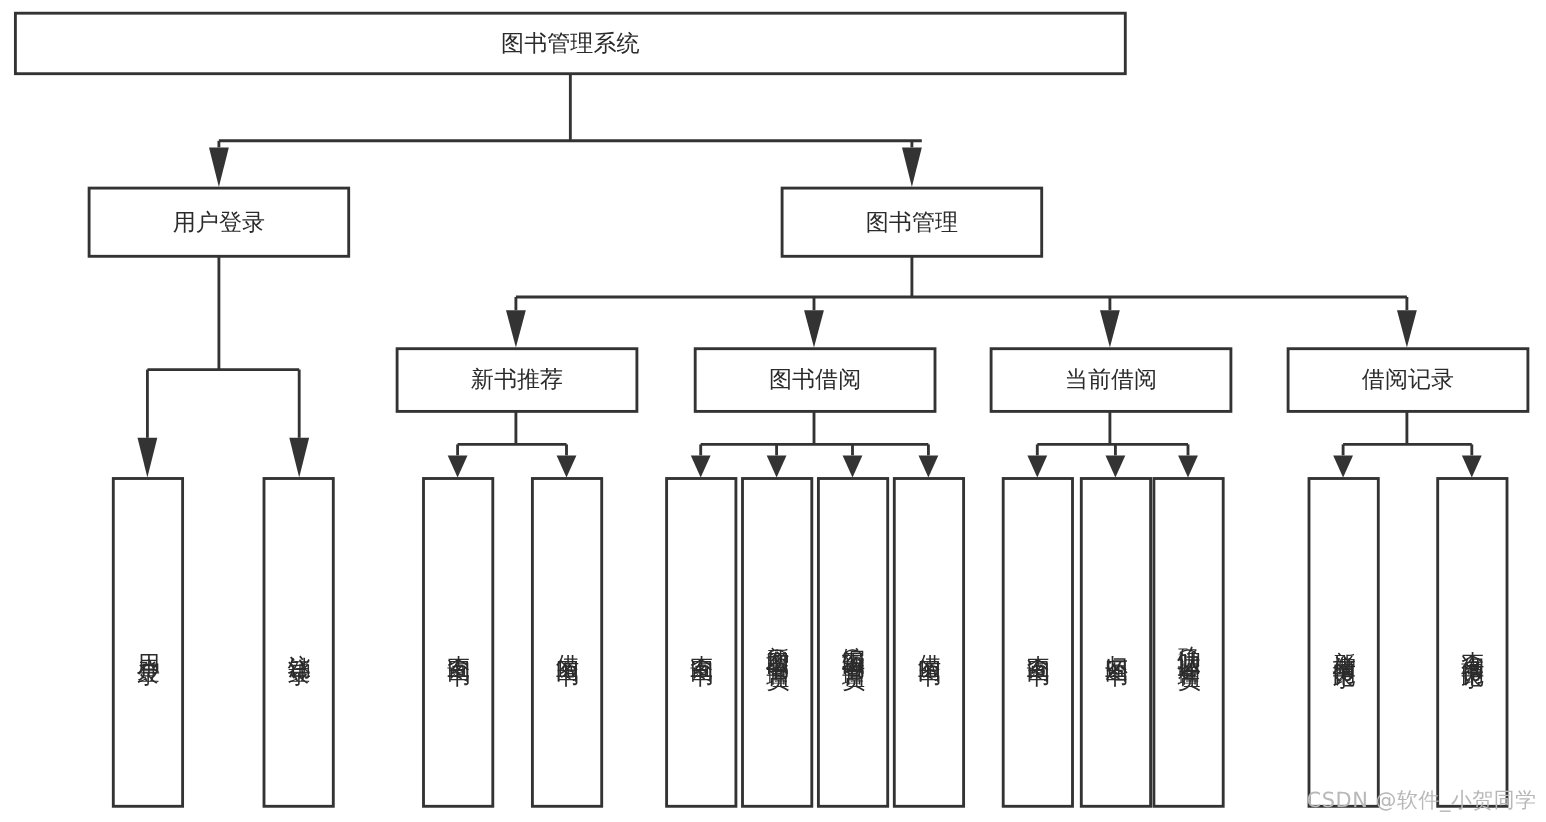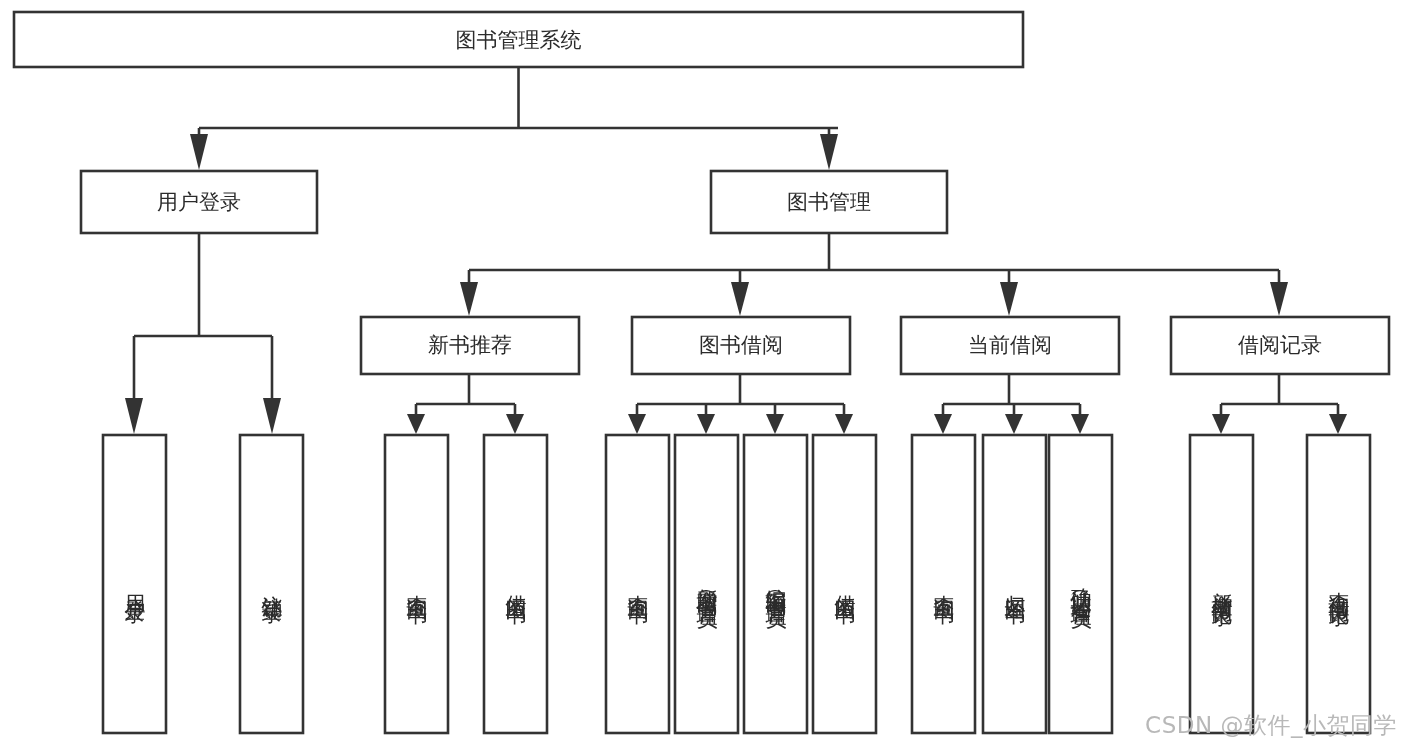--- a/index.html
+++ b/index.html
@@ -71,21 +71,21 @@
     display: flex;
     align-items: center;
     justify-content: center;
     pointer-events: none;
   }
   .watermark {
     position: absolute;
     right: 8px;
     bottom: 6px;
     font-family: "DejaVu Sans", "Liberation Sans", sans-serif;
-    font-size: 23px;
+    font-size: 19px;
     color: #b8b8b8;
     letter-spacing: 0.5px;
     white-space: nowrap;
   }
 </style>
 </head>
 <body>
 
 <div id="diagram-root">
 

